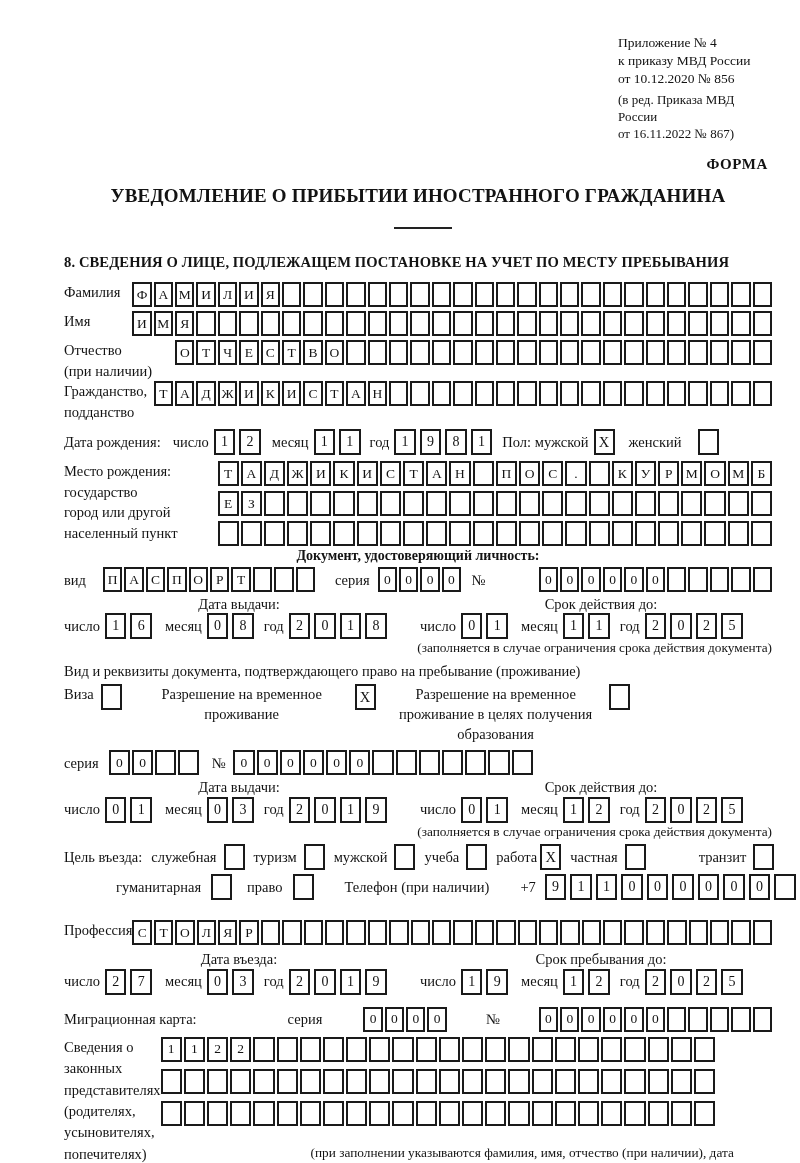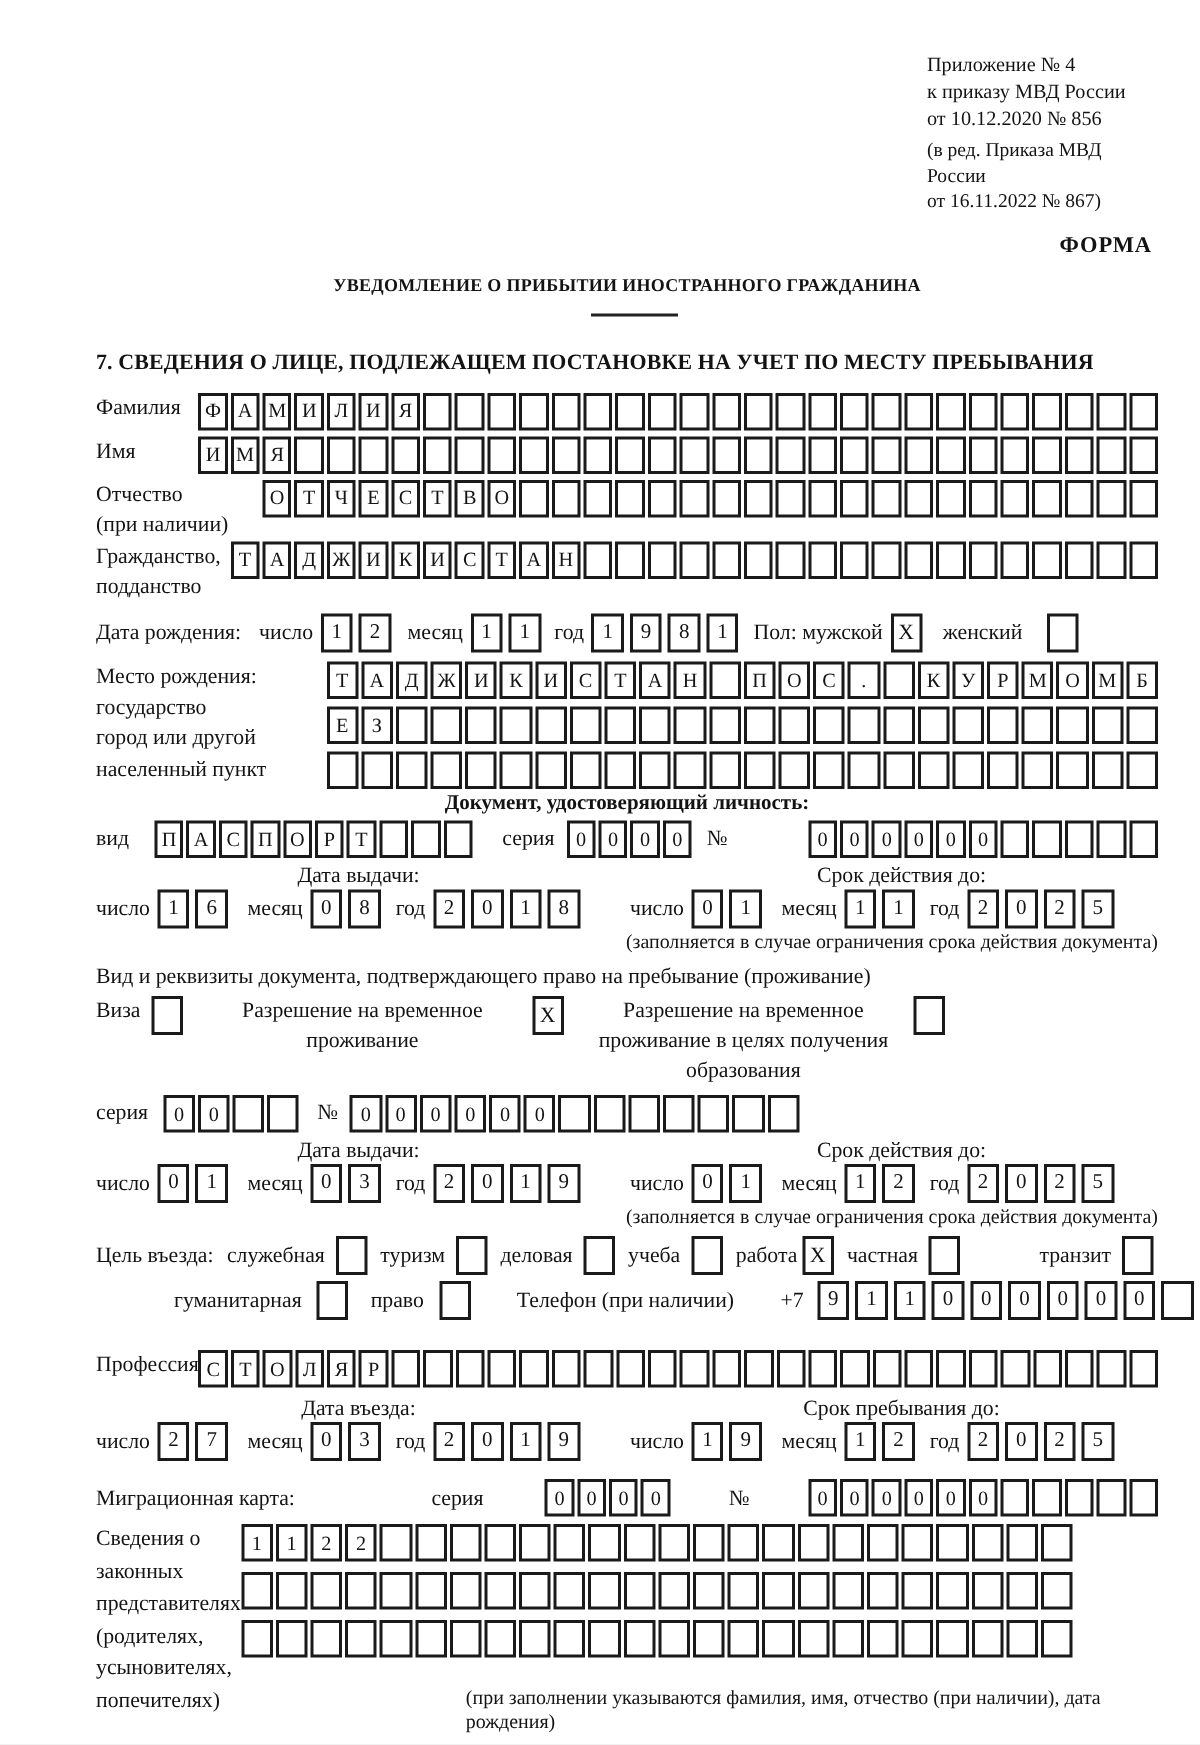--- a/index.html
+++ b/index.html
@@ -5,21 +5,21 @@
   html,body{margin:0;padding:0;background:#e8e8e8;}
   .page{
     width:800px;height:1163px;box-sizing:border-box;background:#ffffff;
     padding:34px 28px 8px 64px;position:relative;overflow:hidden;
     font-family:"Liberation Serif","DejaVu Serif",serif;color:#131313;
     font-size:14.5px;margin:0 auto;
   }
   .appendix{margin-left:554px;font-size:13.5px;line-height:1.34;}
   .revision{margin-left:554px;font-size:13px;line-height:1.3;margin-top:4px;}
   .forma{text-align:right;font-weight:bold;font-size:15px;margin-top:13px;letter-spacing:.6px;padding-right:4px;}
-  .title{text-align:center;font-weight:bold;font-size:12px;line-height:1.45;margin-top:9px;letter-spacing:.2px;}
+  .title{text-align:center;font-weight:bold;font-size:19px;line-height:1.45;margin-top:9px;letter-spacing:.2px;}
   .blankline{display:inline-block;width:58px;border-bottom:2px solid #222;height:2px;margin-left:10px;}
   .sec{font-weight:bold;font-size:14.6px;margin-top:17px;letter-spacing:.1px;}
   .frow{display:flex;align-items:flex-start;margin-top:4px;}
   .lbl{font-size:14.5px;line-height:1.42;flex:none;}
   .cells{display:flex;gap:2px;flex:none;}
   .mla{margin-left:auto;}
   .cell{box-sizing:border-box;flex:none;width:19.4px;height:25px;border:2px solid #1a1a1a;
         display:flex;align-items:center;justify-content:center;font-size:13.5px;background:#fff;}
   .wide .cell{width:21.2px;}
   .wide{gap:2px;}
@@ -57,21 +57,21 @@
     <div>(в ред. Приказа МВД России</div>
     <div>от 16.11.2022 № 867)</div>
   </div>
   <div class="forma">ФОРМА</div>
 
   <div class="title">
     <div>УВЕДОМЛЕНИЕ О ПРИБЫТИИ ИНОСТРАННОГО ГРАЖДАНИНА</div>
     <div><span class="blankline"></span></div>
   </div>
 
-  <div class="sec">7. СВЕДЕНИЯ О ЛИЦЕ, ПОДЛЕЖАЩЕМ ПОСТАНОВКЕ НА УЧЕТ ПО МЕСТУ ПРЕБЫВАНИЯ</div>
+  <div class="sec">8. СВЕДЕНИЯ О ЛИЦЕ, ПОДЛЕЖАЩЕМ ПОСТАНОВКЕ НА УЧЕТ ПО МЕСТУ ПРЕБЫВАНИЯ</div>
 
   <div class="frow" style="margin-top:11px;">
     <span class="lbl">Фамилия</span>
     <span class="cells mla">
         <span class="cell">Ф</span>
         <span class="cell">А</span>
         <span class="cell">М</span>
         <span class="cell">И</span>
         <span class="cell">Л</span>
         <span class="cell">И</span>
@@ -513,21 +513,21 @@
     <span class="lbl">Цель въезда:</span>
     <span class="opt" style="align-items:center;">
         <span>служебная</span>
         <span class="cb"></span>
       </span>
     <span class="opt" style="align-items:center;">
         <span>туризм</span>
         <span class="cb"></span>
       </span>
     <span class="opt" style="align-items:center;">
-        <span>деловая</span>
+        <span>мужской</span>
         <span class="cb"></span>
       </span>
     <span class="opt" style="align-items:center;">
         <span>учеба</span>
         <span class="cb"></span>
       </span>
     <span class="opt" style="align-items:center;gap:3px;">
         <span>работа</span>
         <span class="cb">X</span>
       </span>

